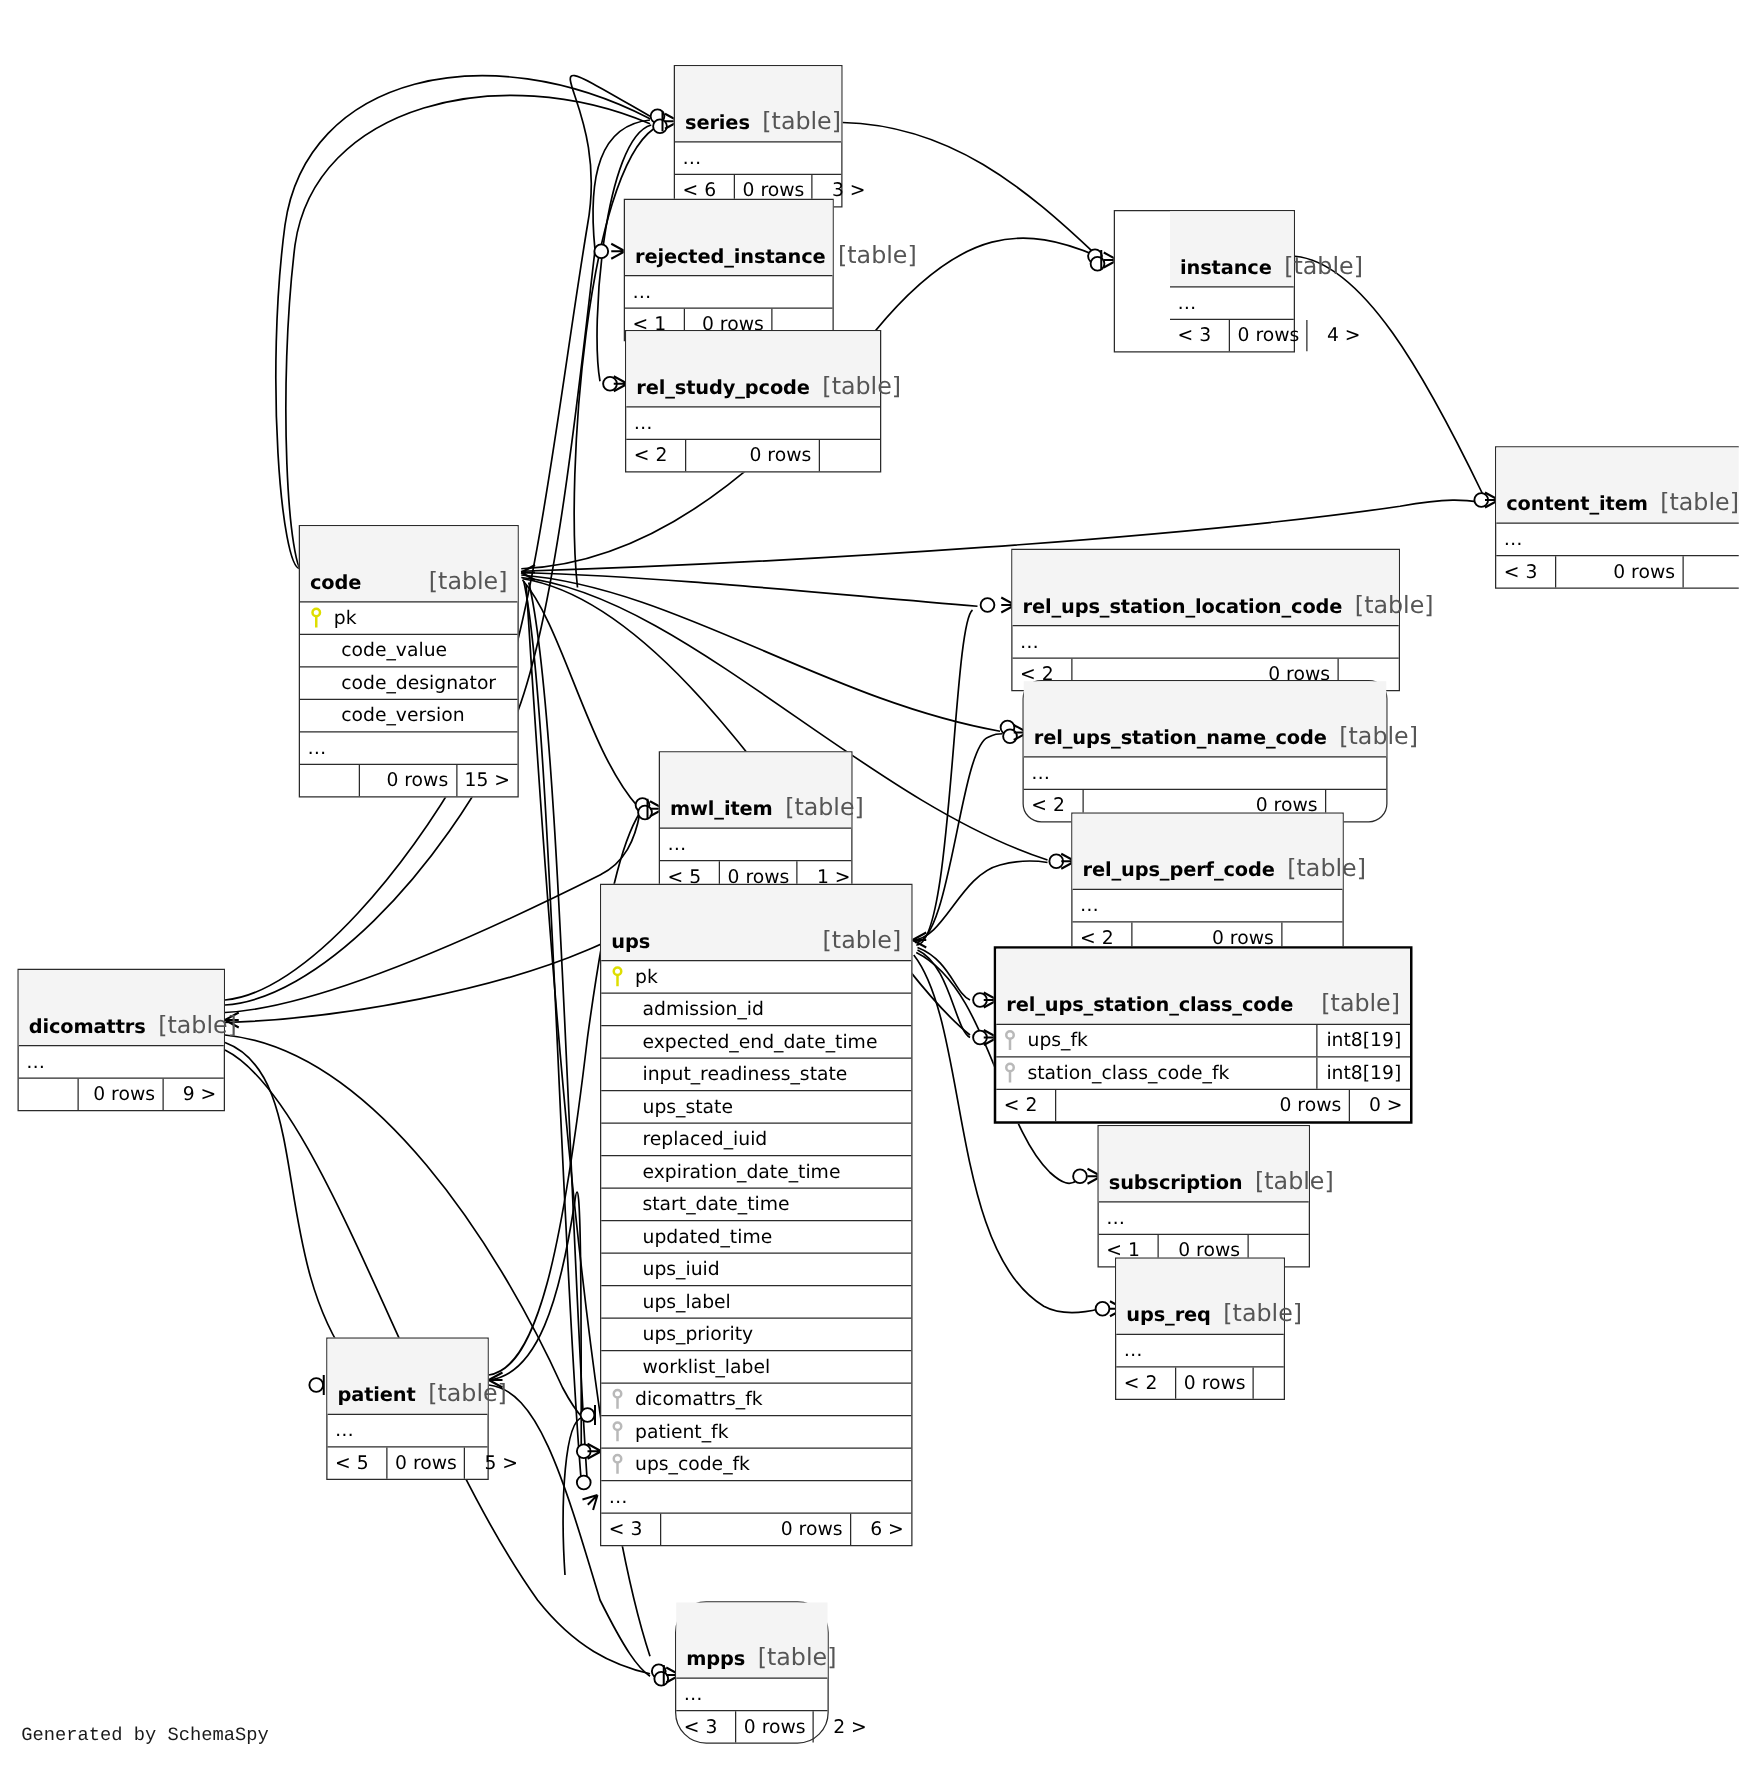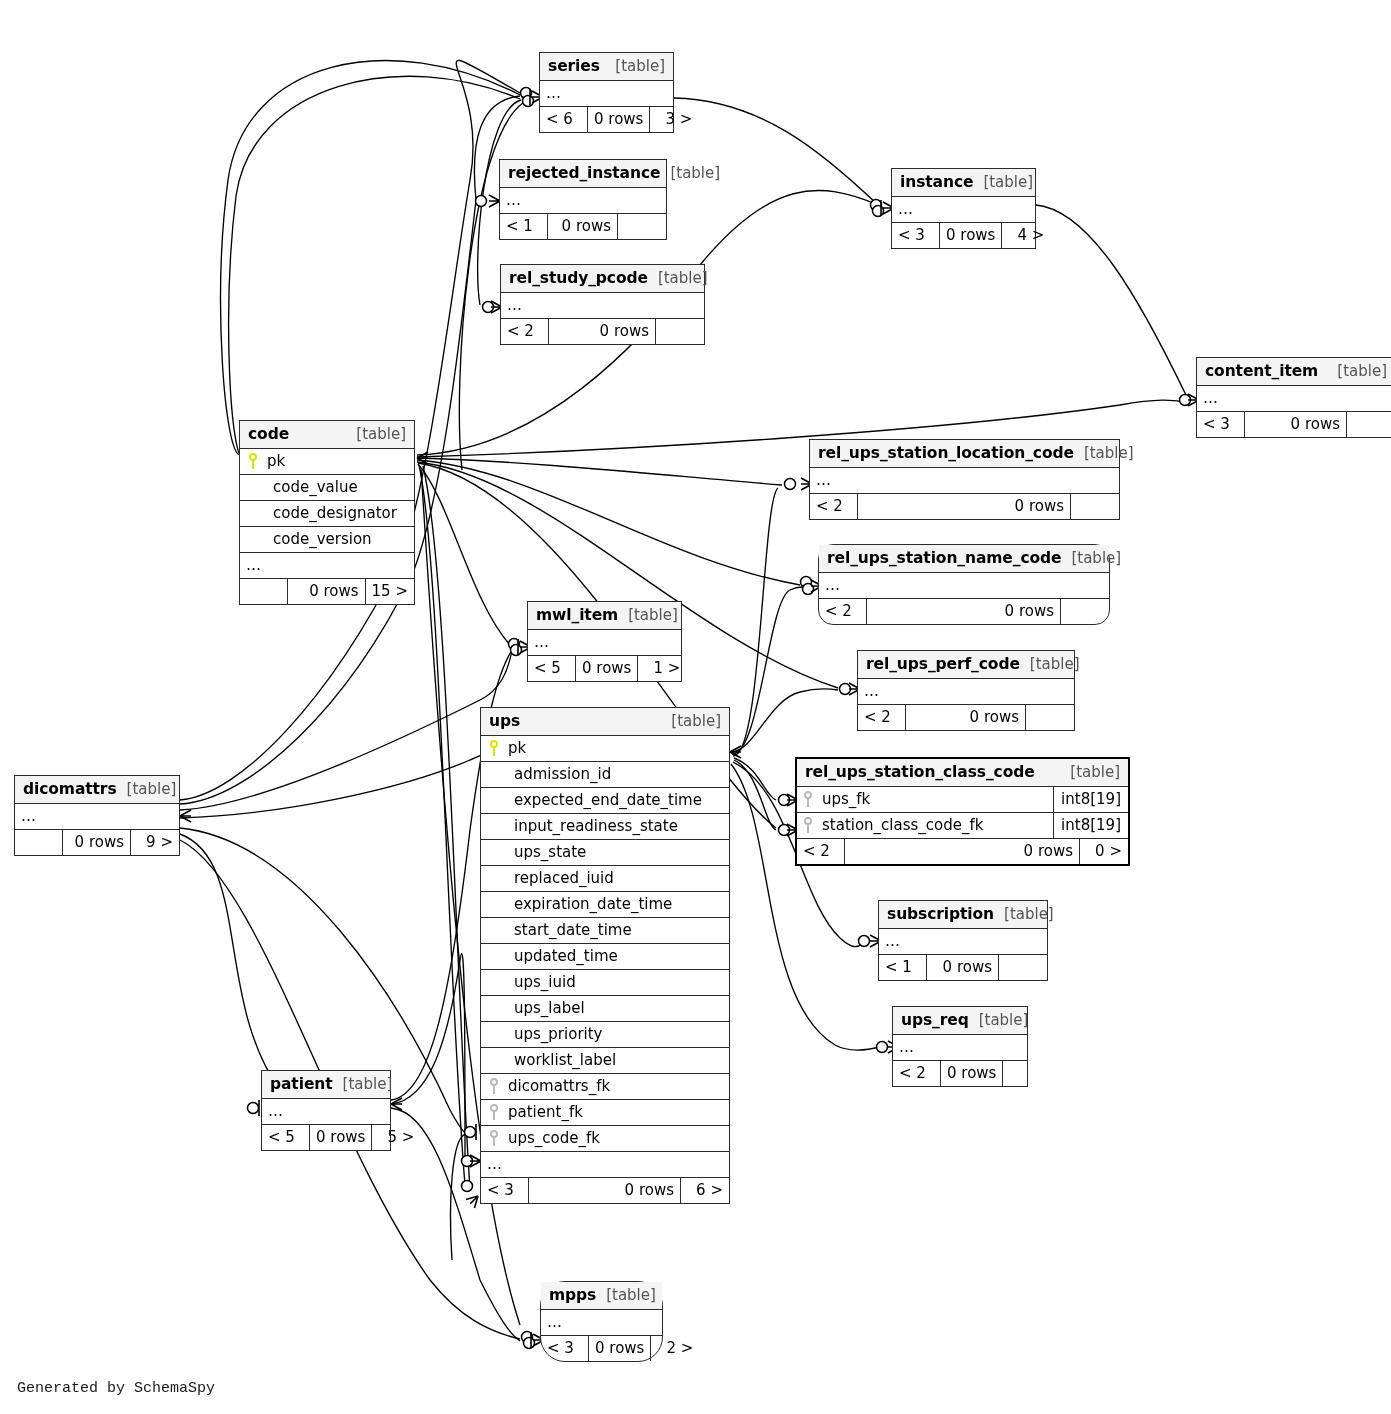--- a/index.html
+++ b/index.html
@@ -45,24 +45,25 @@
     display: flex;
     align-items: baseline;
     justify-content: space-between;
     white-space: nowrap;
     box-sizing: border-box;
   }
   .tname {
     font-weight: bold;
     font-size: 15.5px;
     letter-spacing: -0.1px;
+    margin-top: 32px;
   }
   .ttag {
     color: #555555;
-    font-size: 15px;
+    font-size: 19px;
     padding-left: 10px;
   }
   .trow {
     border-bottom: 1.4px solid #2b2b2b;
     padding: 3px 8px 4px 8px;
     white-space: nowrap;
     box-sizing: border-box;
     display: flex;
     align-items: center;
     min-height: 23px;
@@ -358,21 +359,21 @@
           <span class="tname">rel_study_pcode</span>
           <span class="ttag">[table]</span>
         </div>
         <div class="trow etc">…</div>
         <div class="tfoot">
           <div class="fc left" style="min-width: 48px;">&lt; 2</div>
           <div class="fc mid">0 rows</div>
           <div class="fc right" style="min-width: 48px;"></div>
         </div>
       </div>
-      <div class="tbl" style="left: 891px; top: 168px; width: 145px;">
+      <div class="tbl" style="left: 891px; top: 168px; width: 145px; padding-left: 44px;">
         <div class="thead">
           <span class="tname">instance</span>
           <span class="ttag">[table]</span>
         </div>
         <div class="trow etc">…</div>
         <div class="tfoot">
           <div class="fc left" style="min-width: 48px;">&lt; 3</div>
           <div class="fc mid">0 rows</div>
           <div class="fc right" style="min-width: 48px;">4 &gt;</div>
         </div>

